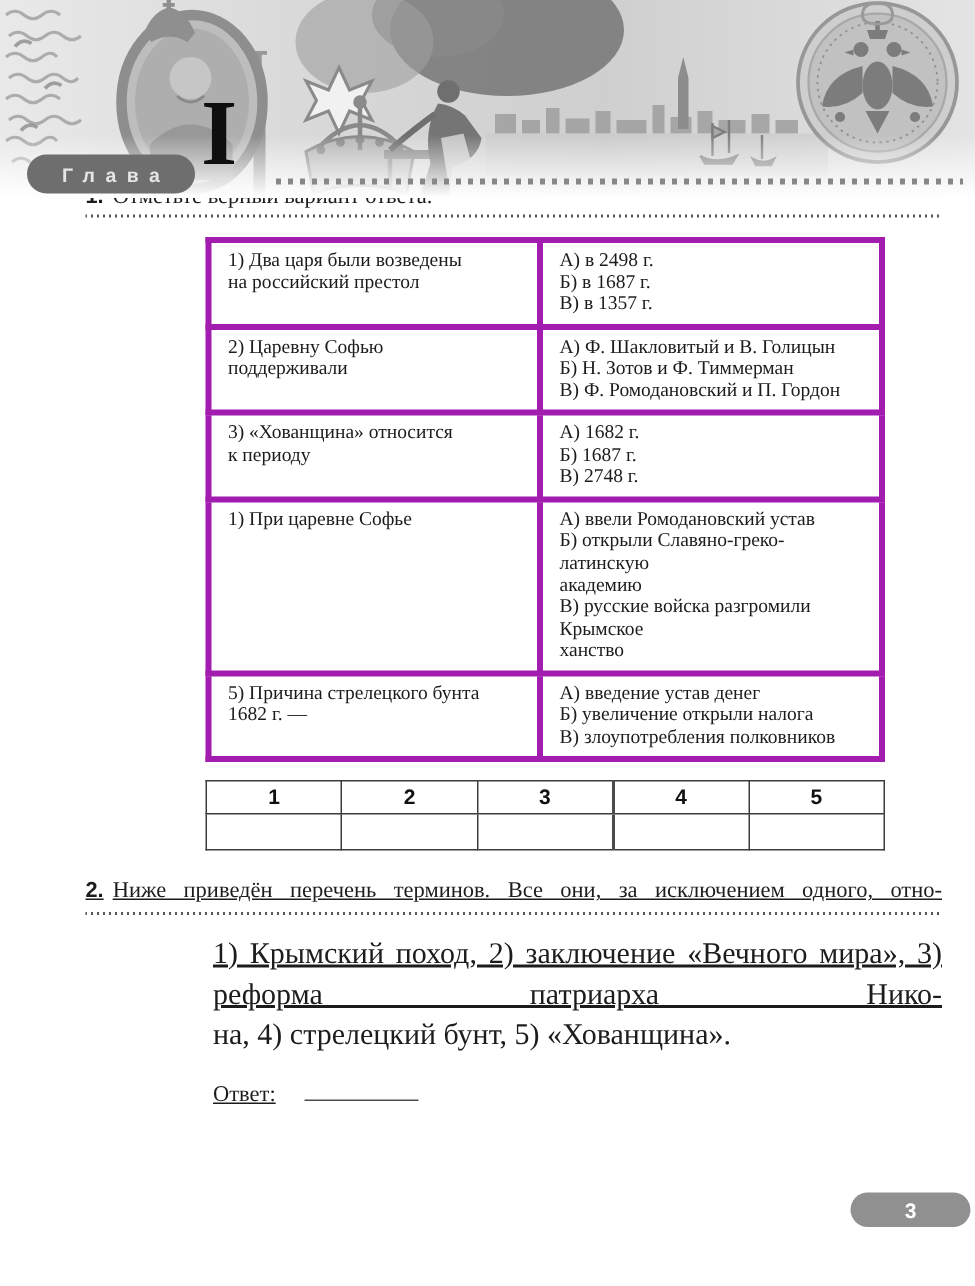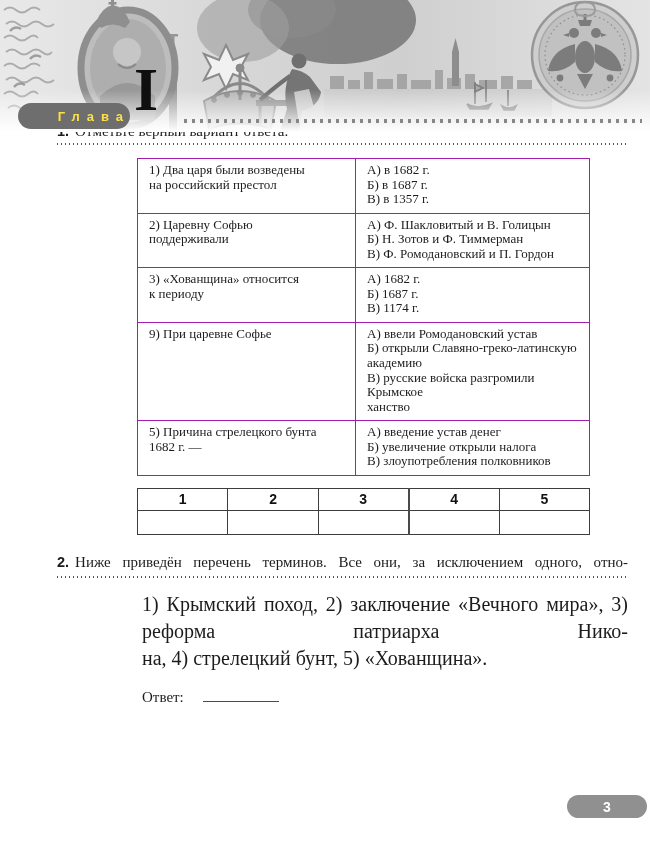--- a/index.html
+++ b/index.html
@@ -6,22 +6,22 @@
   .page {
     position:relative; width:650px; height:857px; background:#ffffff;
     font-family:"Liberation Serif", serif; color:#1c1c1c; overflow:hidden;
   }
 
   
   .collage { position:absolute; top:0; left:0; width:650px; height:132px; }
   .collage svg { display:block; }
   .chip {
     position:absolute; left:18px; top:103px; width:112px; height:26px;
-    background:#6e6e6e; border-radius:13px; display:flex; align-items:center; justify-content:flex-end;
-    color:#fde047; font-family:"Liberation Sans", sans-serif; font-size:13px; font-weight:bold;
+    background:#6e6e6e; border-radius:13px; display:flex; align-items:center; justify-content:center;
+    color:#e5e5e5; font-family:"Liberation Sans", sans-serif; font-size:13px; font-weight:bold;
     letter-spacing:7px; text-indent:7px;
   }
   .numeral {
     position:absolute; left:134px; top:58px; font-family:"Liberation Serif", serif;
     font-weight:bold; font-size:62px; line-height:1; color:#0f0f0f;
   }
   .chapter-dots {
     position:absolute; left:184px; right:8px; top:119px; height:4px;
     background:repeating-linear-gradient(to right,#878787 0 3.5px, transparent 3.5px 8px);
   }
@@ -41,35 +41,35 @@
 
   
   .content { margin:0 22px 0 57px; }
   .task-head { margin-top:16px; font-size:15px; }
   .tnum { font-family:"Liberation Sans", sans-serif; font-weight:bold; font-size:14.5px; margin-right:6px; }
   .dotted { margin-top:3px; height:2px;
     background:repeating-linear-gradient(to right,#565656 0 1.3px, transparent 1.3px 4px); }
 
   table.qtable { margin:13px 0 0 80px; width:453px; border-collapse:collapse;
     font-size:13px; line-height:1.12; }
-  table.qtable td { border:1px solid #a21caf; vertical-align:top; padding:4px 6px 6px 11px; }
+  table.qtable td { border:4px solid #a21caf; vertical-align:top; padding:4px 6px 6px 11px; }
   table.qtable td.qcol { width:200px; }
   .qtext, .opt { white-space:pre-line; }
   .opt { margin:0; }
 
   table.atable { margin:12px 0 0 80px; width:453px; border-collapse:collapse; text-align:center; table-layout:fixed; }
   table.atable th { border:1px solid #3c3c3c; font-family:"Liberation Sans", sans-serif;
     font-weight:bold; font-size:14px; padding:2px 0 3px; color:#111; }
   table.atable td { border:1px solid #3c3c3c; height:21px; }
   table.atable .thick { border-left:2px solid #4a4a4a; }
 
-  .jline { text-align:justify; text-align-last:justify; }
+  .jline { text-align:justify; text-align-last:justify;text-decoration:underline; }
   .task2-head { margin-top:18px; font-size:15px; line-height:1.32; }
   .indent-block { margin:13px 0 0 85px; font-size:20px; line-height:1.35; }
-  .answer-line { margin:16px 0 0 85px; font-size:15px; }
+  .answer-line { margin:16px 0 0 85px; font-size:15px;text-decoration:underline; }
   .blank {
     display:inline-block; width:76px; margin-left:19px; height:13px;
     border-bottom:1.3px solid #4c4c4c; vertical-align:baseline;
   }
 
   .page-badge {
     position:absolute; top:795px; right:3px; width:80px; height:23px;
     background:#909090; border-radius:12px; display:flex; align-items:center; justify-content:center;
     color:#fff; font-family:"Liberation Sans", sans-serif; font-weight:bold; font-size:14px;
   }
@@ -229,21 +229,21 @@
     <div class="dotted"></div>
 
     <table class="qtable">
       <tbody>
           <tr>
         <td class="qcol">
               <div class="qtext">1)  Два царя были возведены
 на российский престол</div>
             </td>
         <td>
-          <div class="opt">А)  в 1682 г.</div>
+          <div class="opt">А)  в 2498 г.</div>
           <div class="opt">Б)  в 1687 г.</div>
           <div class="opt">В)  в 1357 г.</div>
         </td>
       </tr>
       <tr>
         <td class="qcol">
               <div class="qtext">2)  Царевну Софью
 поддерживали</div>
             </td>
         <td>
@@ -253,26 +253,26 @@
         </td>
       </tr>
       <tr>
         <td class="qcol">
               <div class="qtext">3)  «Хованщина» относится
 к периоду</div>
             </td>
         <td>
           <div class="opt">А)  1682 г.</div>
           <div class="opt">Б)  1687 г.</div>
-          <div class="opt">В)  1174 г.</div>
-        </td>
-      </tr>
-      <tr>
-        <td class="qcol">
-              <div class="qtext">9)  При царевне Софье</div>
+          <div class="opt">В)  2748 г.</div>
+        </td>
+      </tr>
+      <tr>
+        <td class="qcol">
+              <div class="qtext">1)  При царевне Софье</div>
             </td>
         <td>
           <div class="opt">А)  ввели Ромодановский устав</div>
           <div class="opt">Б)  открыли Славяно-греко-латинскую
 академию</div>
           <div class="opt">В)  русские войска разгромили Крымское
 ханство</div>
         </td>
       </tr>
       <tr>

